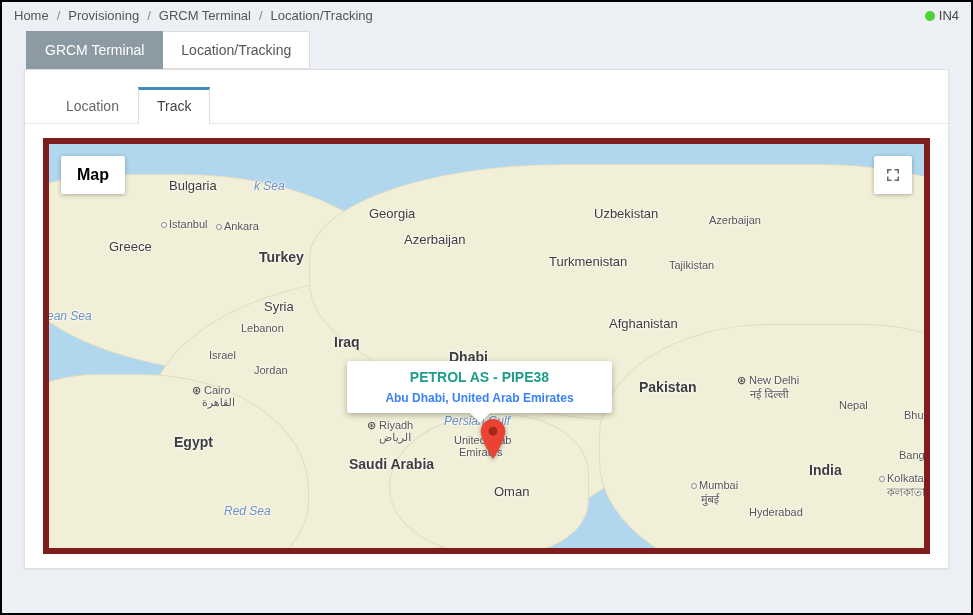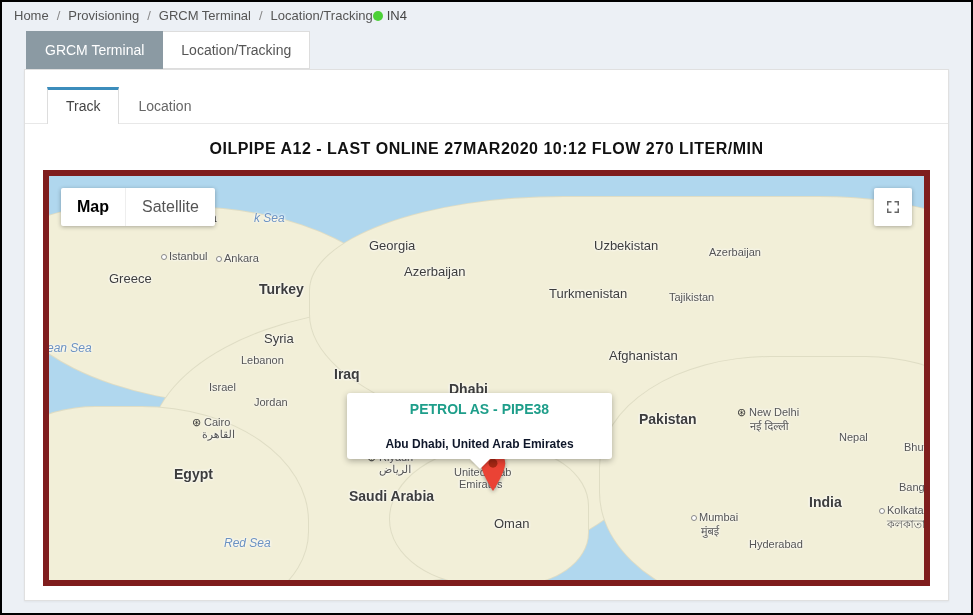--- a/index.html
+++ b/index.html
@@ -8,20 +8,21 @@
     background: #ecf0f5;
     width: 973px;
     height: 615px;
     overflow: hidden;
     border: 2px solid #000;
     position: relative;
   }
   .topbar {
     display: flex;
     align-items: center;
+    justify-content: space-between;
     padding: 6px 12px;
     font-size: 13px;
     color: #555;
     background: #ecf0f5;
   }
   .breadcrumb { display: flex; align-items: center; gap: 4px; }
   .breadcrumb span { color: #555; }
   .breadcrumb .sep { color: #888; margin: 0 4px; }
   .status { display: flex; align-items: center; gap: 4px; color: #444; font-size: 13px; }
   .status-dot {
@@ -208,24 +209,24 @@
     border-top-color: #fff;
     border-bottom: none;
     filter: drop-shadow(0 2px 1px rgba(0,0,0,0.15));
   }
   .infowin .iw-title {
     color: #1e9e8a;
     font-weight: bold;
     font-size: 14px;
   }
   .infowin .iw-sub {
-    color: #0f172a;
+    color: #3b82f6;
     font-weight: bold;
     font-size: 12px;
-    margin-top: 20px;
+    margin-top: 6px;
   }
 </style>
 </head>
 <body>
 
 <div class="topbar">
   <div class="breadcrumb">
     <span>Home</span>
     <span class="sep">/</span>
     <span>Provisioning</span>
@@ -240,41 +241,39 @@
   </div>
 </div>
 
 <div class="tabbar1">
   <div class="tab active">GRCM Terminal</div>
   <div class="tab">Location/Tracking</div>
 </div>
 
 <div class="panel">
   <div class="tabbar2">
+    <div class="tab2">Location</div>
     <div class="tab2 active">Track</div>
-    <div class="tab2">Location</div>
   </div>
 
   <div class="content">
-    <div class="title-line">OILPIPE A12 - LAST ONLINE  27MAR2020 10:12   FLOW  270 LITER/MIN</div>
 
 
     <div class="map-wrap">
       <div class="map-bg"></div>
 
       <div class="land" style="left:-50px; top:30px; width:400px; height:200px; border-radius:30% 60% 40% 70%;"></div>
       <div class="land" style="left:100px; top:130px; width:520px; height:280px; border-radius:50% 40% 60% 30%;"></div>
       <div class="land" style="left:260px; top:20px; width:700px; height:260px; border-radius:40% 30% 50% 60%;"></div>
       <div class="land" style="left:550px; top:180px; width:400px; height:260px; border-radius:45% 35% 55% 50%;"></div>
       <div class="land" style="left:-60px; top:230px; width:320px; height:220px; border-radius:35% 55% 45% 60%;"></div>
       <div class="land" style="left:340px; top:270px; width:200px; height:140px; border-radius:55% 45% 40% 50%;"></div>
 
       <div class="map-type-ctrl">
         <div class="mt active">Map</div>
-        <div class="mt">Satellite</div>
       </div>
 
       <div class="fullscreen-ctrl">
         <svg width="18" height="18" viewBox="0 0 24 24" fill="#666">
             <path d="M4 4h6v2H6v4H4V4zm10 0h6v6h-2V6h-4V4zM4 14h2v4h4v2H4v-6zm14 0h2v6h-6v-2h4v-4z"></path>
           </svg>
       </div>
 
       <div id="map-labels">
           <div class="map-label " style="left: 75px; top: 34px; margin-left: 45px;">Bulgaria</div>

